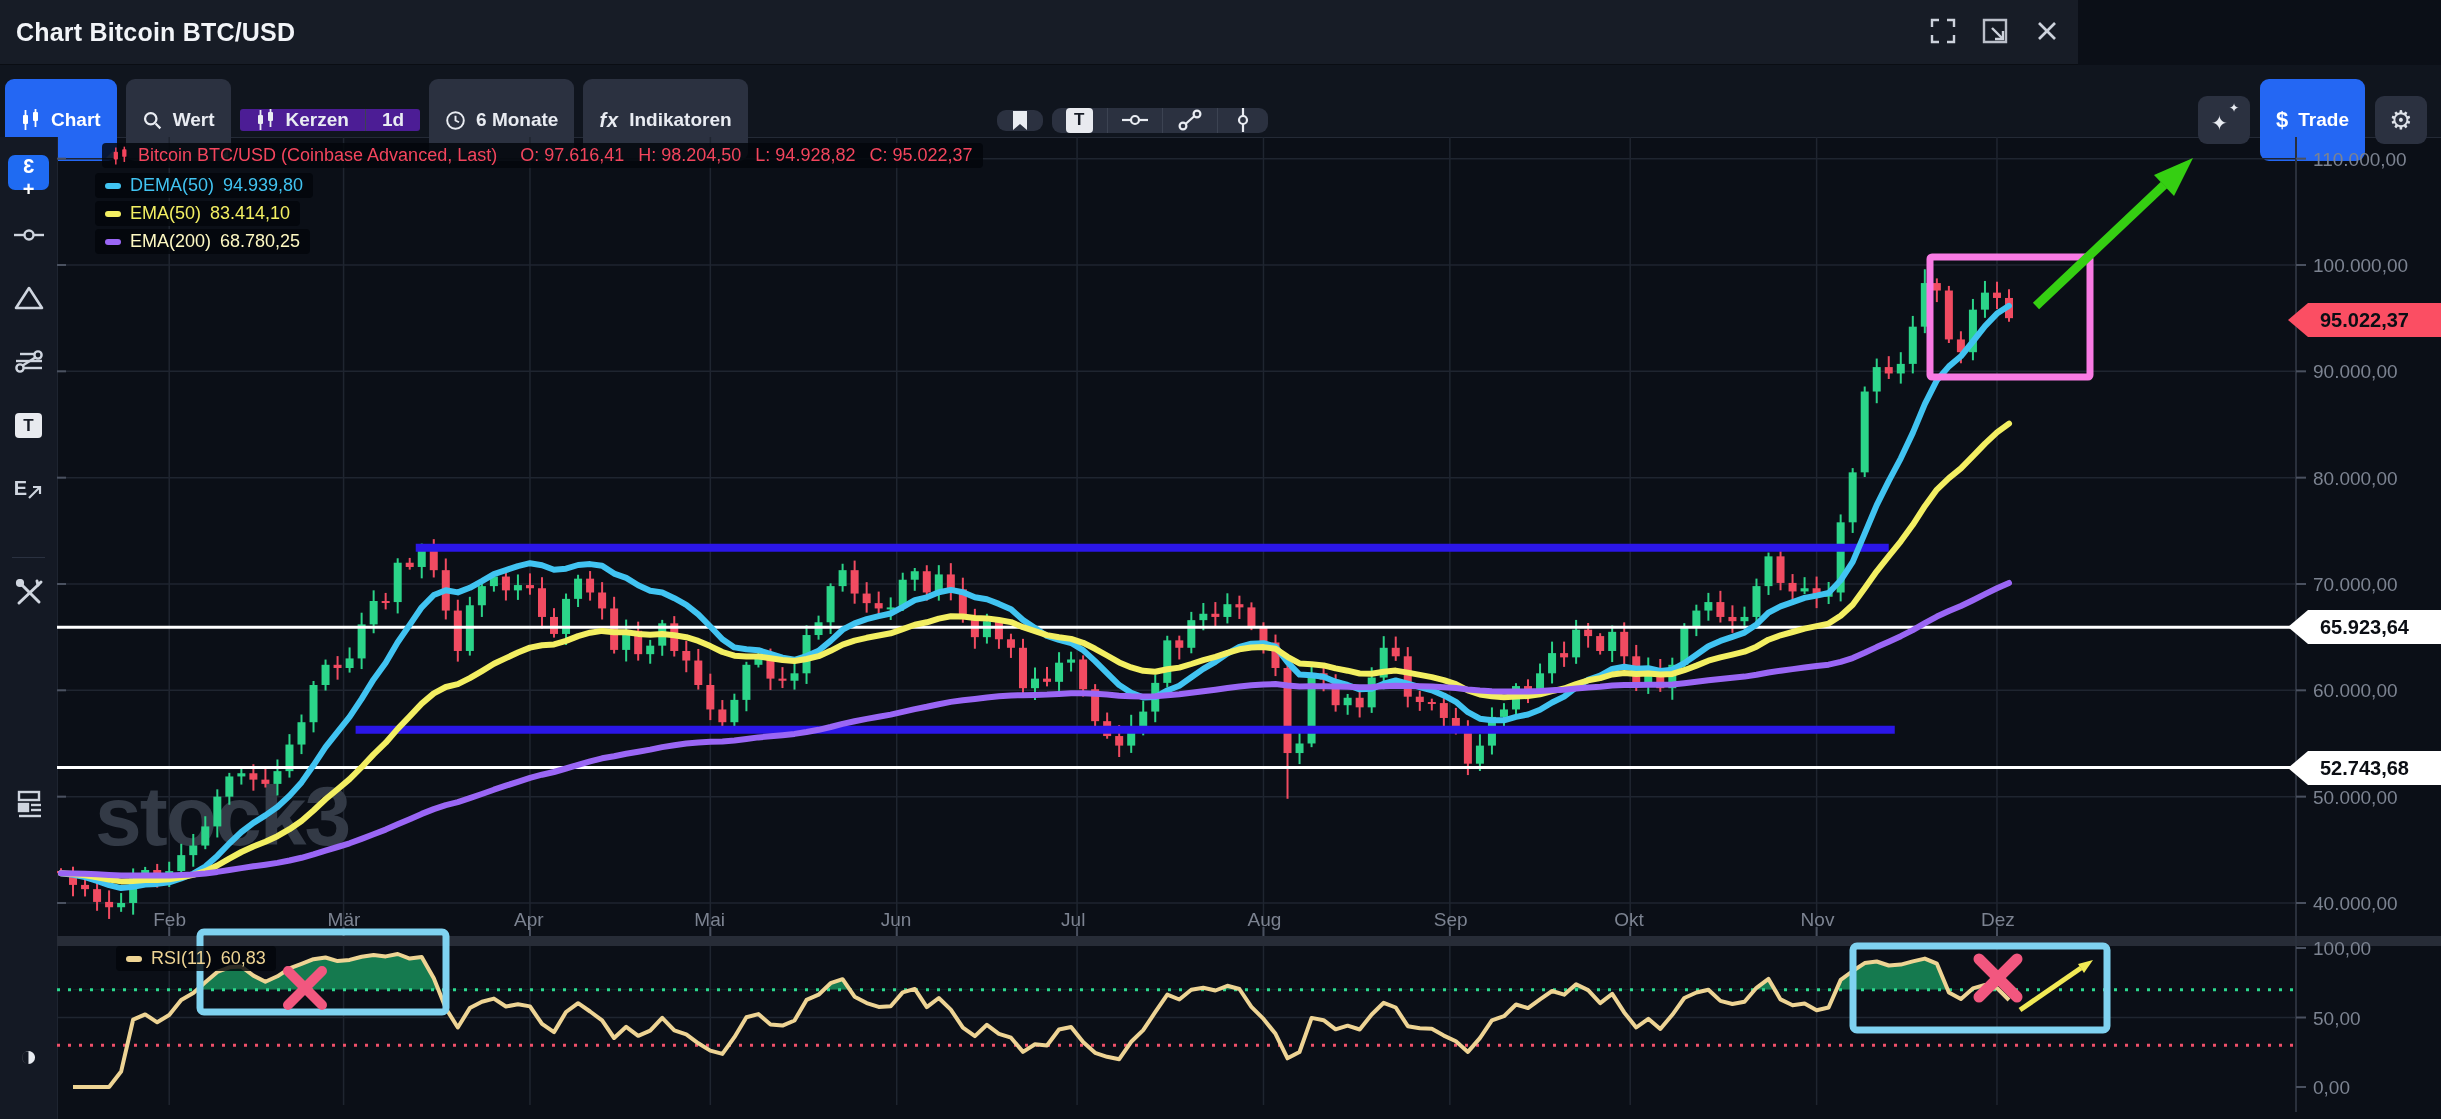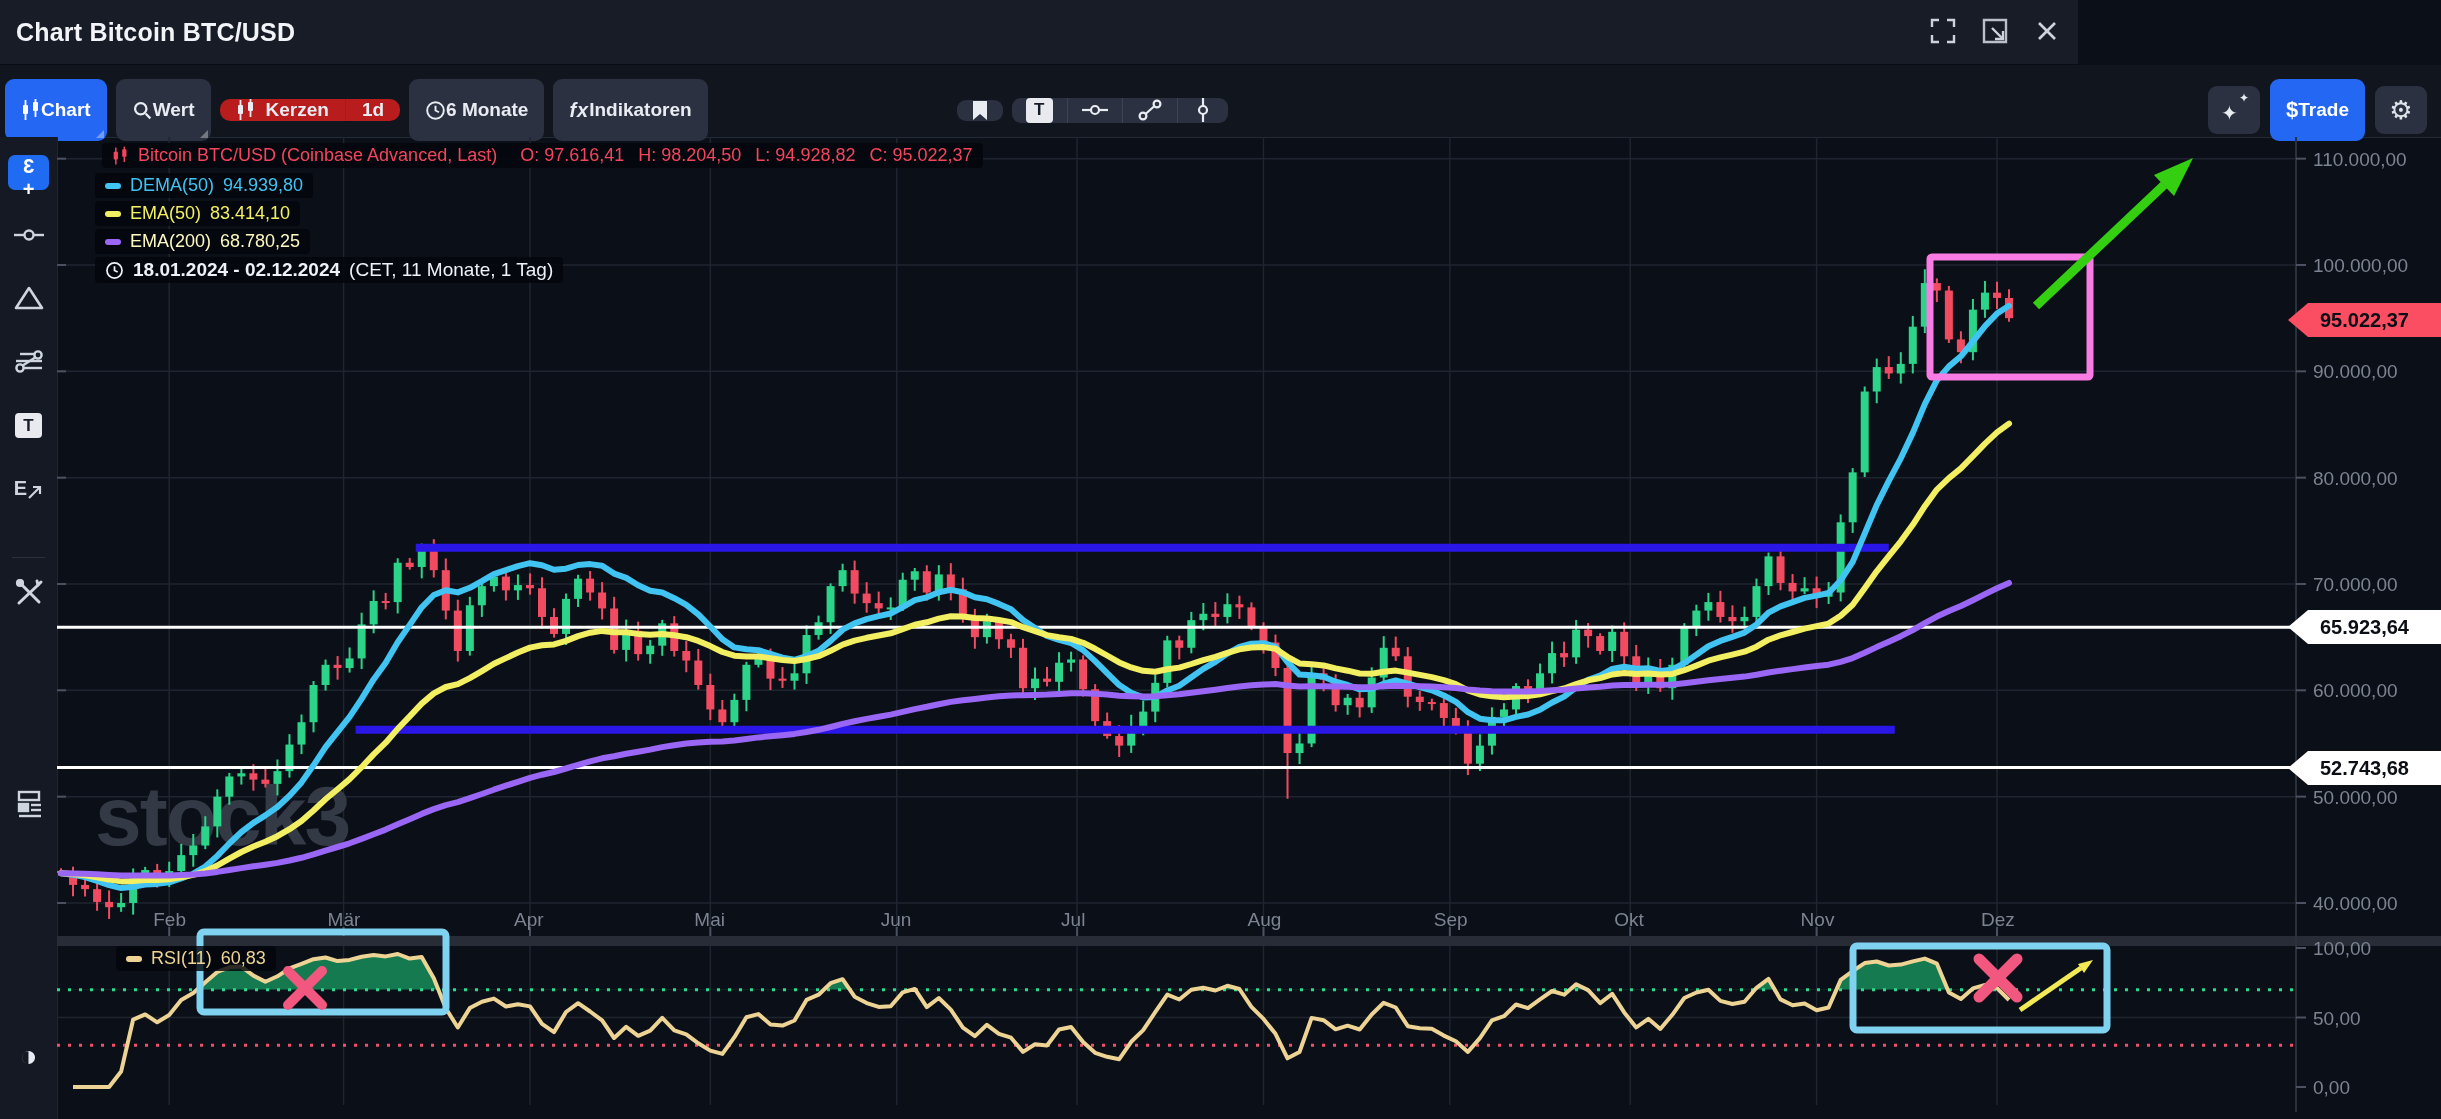--- a/index.html
+++ b/index.html
@@ -6,26 +6,26 @@
   #app{position:relative;width:2441px;height:1119px;background:#0b0f17;
        font-family:"Liberation Sans",sans-serif;color:#e9ecf2;overflow:hidden;}
   
   .titlebar{position:absolute;left:0;top:0;width:2078px;height:64px;background:#171c26;border-bottom:1px solid #0a0d13;}
   .title{position:absolute;left:16px;top:18px;font-size:25px;font-weight:700;color:#f2f4f8;letter-spacing:.2px;}
   .winctrls{position:absolute;right:16px;top:16px;display:flex;gap:22px;align-items:center;color:#cdd2dc;}
   .winbtn{width:30px;height:30px;display:grid;place-items:center;cursor:pointer;}
   
   .toolbar{position:absolute;left:0;top:65px;width:2441px;height:72px;background:#10151e;border-bottom:1px solid #242a36;}
   .tb-left{position:absolute;left:5px;top:14px;display:flex;gap:9px;align-items:center;}
-  .btn{height:62px;display:flex;align-items:center;padding:0 16px;background:#2b3140;border-radius:9px;
+  .btn{height:62px;display:flex;align-items:center;gap:10px;padding:10px 16px;background:#2b3140;border-radius:9px;
        font-size:19px;font-weight:700;color:#e9ecf2;position:relative;cursor:pointer;white-space:nowrap;}
   .btn.blue{background:#2467f3;color:#fff;}
   .fold::after{content:"";position:absolute;right:3px;bottom:3px;width:0;height:0;
        border-left:8px solid transparent;border-bottom:8px solid rgba(255,255,255,.35);}
-  .btn-seg{display:flex;align-items:flex-end;background:#b91c1c;border-radius:10px;}
+  .btn-seg{display:flex;align-items:flex-end;background:#4c1d95;border-radius:3px;}
   .seg{display:flex;align-items:center;gap:10px;padding:0 16px;font-size:19px;font-weight:700;cursor:pointer;}
   .seg + .seg{border-left:1px solid #3c4352;}
   .icon-group{display:flex;background:#2b3140;border-radius:9px;margin-left:240px;}
   .icon-group .seg{padding:0 14px;}
   .solo{margin-left:0;}
   .tb-right{position:absolute;right:14px;top:14px;display:flex;gap:10px;align-items:center;}
   .sqbtn{width:52px;height:48px;display:grid;place-items:center;background:#2b3140;border-radius:9px;cursor:pointer;}
   .tbadge{background:#e8eaef;color:#161b25;width:27px;height:25px;border-radius:4px;display:grid;place-items:center;
           font-weight:800;font-size:17px;}
   .fx{font-style:italic;font-weight:800;font-size:20px;letter-spacing:1px;}
@@ -718,28 +718,20 @@
   <div class="pill" style="left:95px;top:201px;color:#f3ef62;">
     <span class="swatch" style="background:#f3ef62"></span>
     <span>EMA(50)</span>
     <span>83.414,10</span>
   </div>
   <div class="pill" style="left:95px;top:229px;color:#fef9c3;">
     <span class="swatch" style="background:#9a66f5"></span>
     <span>EMA(200)</span>
     <span>68.780,25</span>
   </div>
-  <div class="pill rangerow" style="left:95px;top:257px;">
-    <svg width="19" height="19" viewBox="0 0 24 24" fill="none" stroke="#eef1f6" stroke-width="2.2">
-      <circle cx="12" cy="12" r="9.5"></circle>
-        <path d="M12 6.5 V12 L16 14"></path>
-    </svg>
-    <b>18.01.2024 - 02.12.2024</b>
-    <span>(CET, 11 Monate, 1 Tag)</span>
-  </div>
   <div class="pill" style="left:116px;top:946px;color:#eed494;">
     <span class="swatch" style="background:#eed494"></span>
     <span>RSI(11)</span>
     <span>60,83</span>
   </div>
 
   <div class="badge" style="top:303px;background:#fb4e63;">
     <span>95.022,37</span>
   </div>
   <div class="badge" style="top:610px;background:#ffffff;">

